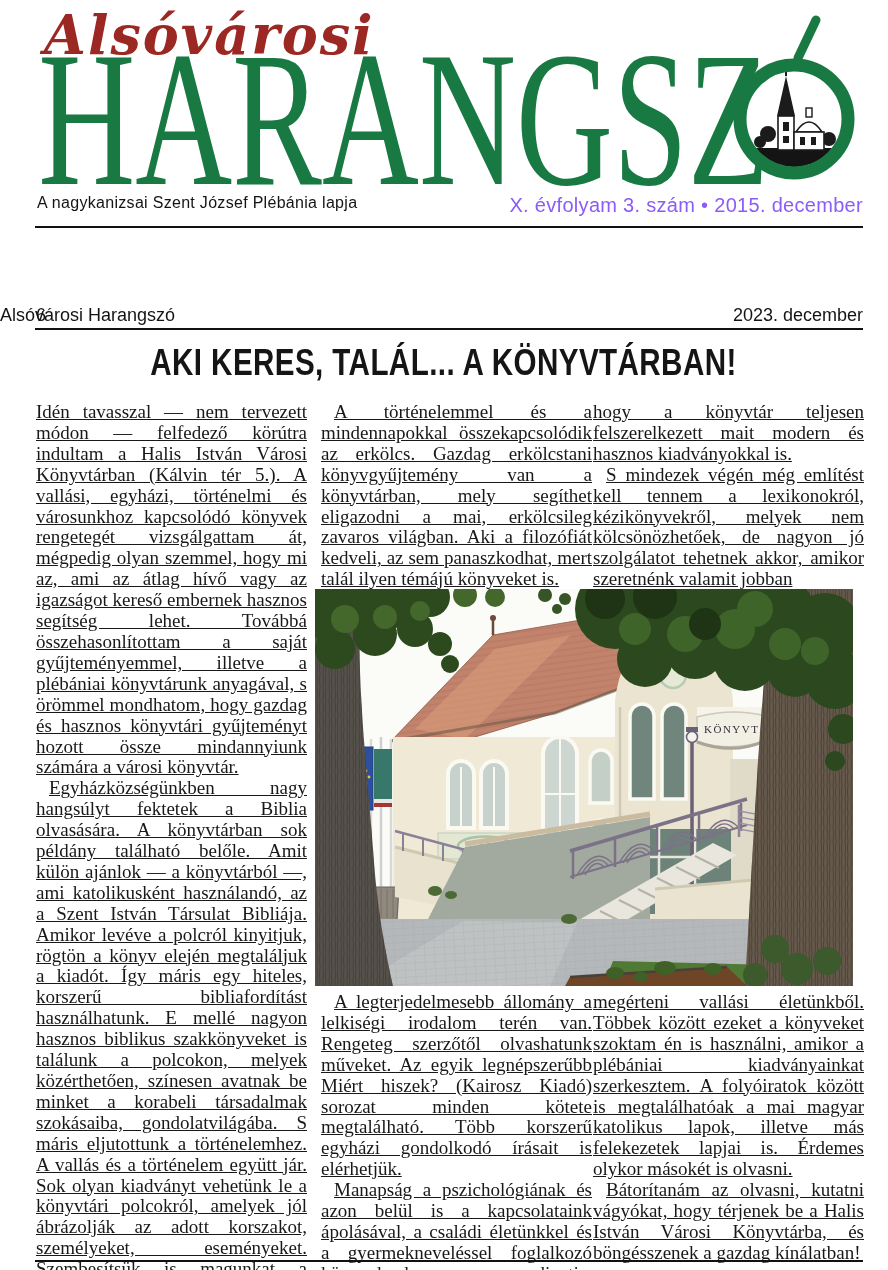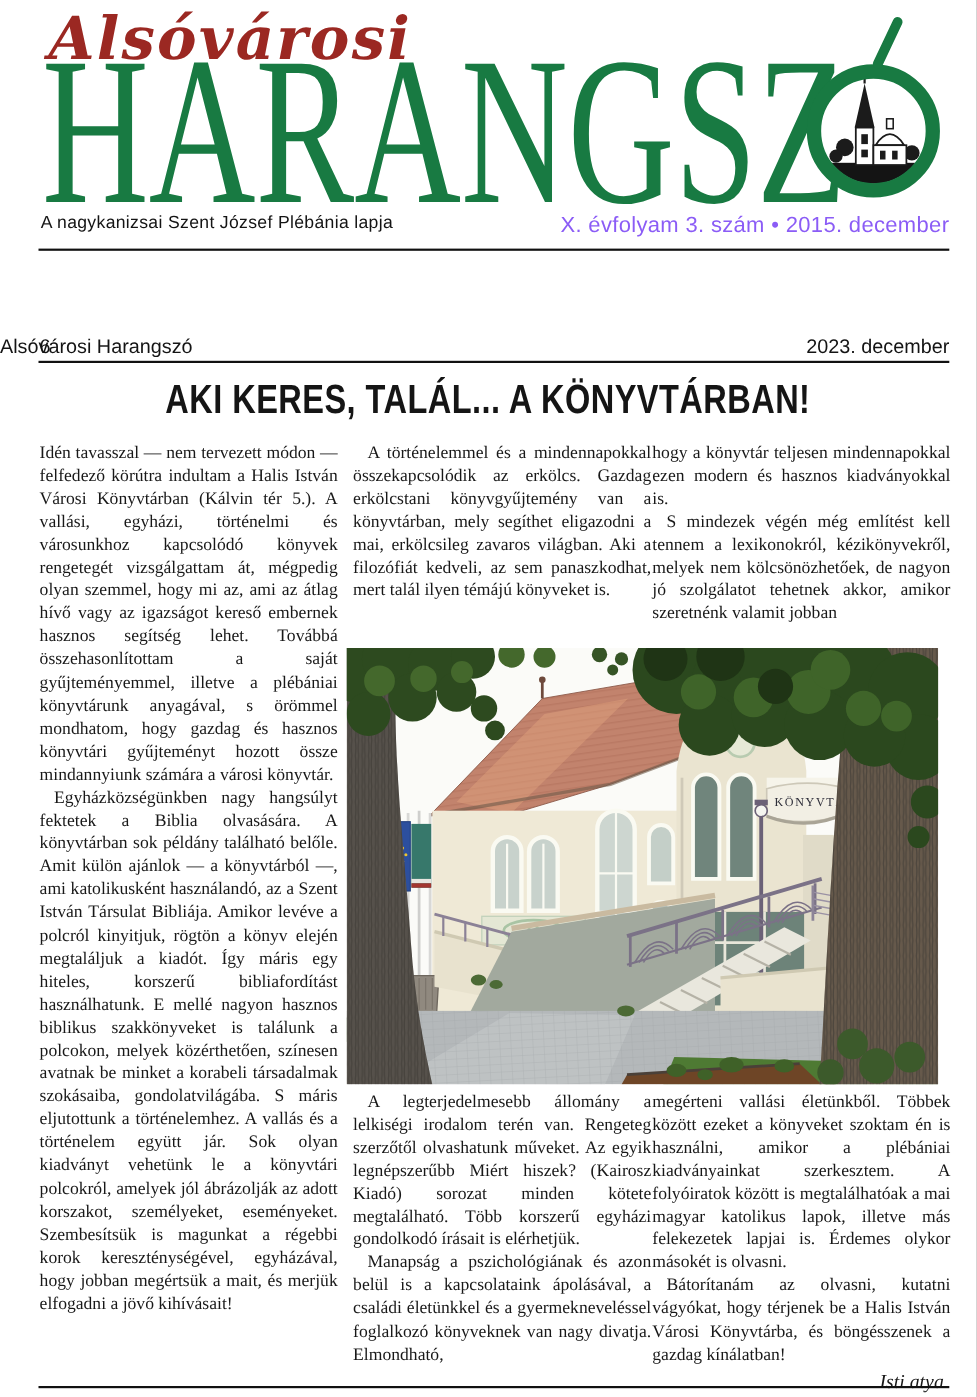--- a/index.html
+++ b/index.html
@@ -23,21 +23,21 @@
   .rh-center{position:absolute;left:0;width:100%;top:0;}
   .rh-right{position:absolute;right:25px;top:0;}
   .rule-header{top:328px;}
   
   .article-title{position:absolute;left:0;top:342px;width:100%;margin:0;text-align:center;}
   .title-inner{display:inline-block;transform:scaleX(.8);transform-origin:center;
     font-family:"Liberation Sans",sans-serif;font-weight:bold;font-size:37px;color:#151515;
     letter-spacing:.5px;white-space:nowrap;}
   
   .col{position:absolute;width:271px;top:402px;}
-  .col p{margin:0;text-align:justify;font-size:16px;line-height:20.9px;}
+  .col p{margin:0;text-align:justify;font-size:19px;line-height:20.9px;text-decoration:underline;}
   .col p.indent{text-indent:13px;}
   .col1{left:36px;}
   .col2t{left:321px;}
   .col3t{left:593px;}
   .col2b{left:321px;top:992px;}
   .col3b{left:593px;top:992px;}
   .signature{text-align:right;font-style:italic;font-size:18px;line-height:22px;padding-right:6px;margin-top:2px;}
   
   .photo{position:absolute;left:315px;top:589px;width:538px;height:397px;overflow:hidden;margin:0;}
   .rule-bottom{top:1260px;}
@@ -97,21 +97,21 @@
   </h1>
 
   <section class="col col1">
       <p>Idén tavasszal — nem tervezett módon — felfedező körútra indultam a Halis István Városi Könyvtárban (Kálvin tér 5.). A vallási, egyházi, történelmi és városunkhoz kapcsolódó könyvek rengetegét vizsgálgattam át, mégpedig olyan szemmel, hogy mi az, ami az átlag hívő vagy az igazságot kereső embernek hasznos segítség lehet. Továbbá összehasonlítottam a saját gyűjteményemmel, illetve a plébániai könyvtárunk anyagával, s örömmel mondhatom, hogy gazdag és hasznos könyvtári gyűjteményt hozott össze mindannyiunk számára a városi könyvtár.</p>
       <p class="indent">Egyházközségünkben nagy hangsúlyt fektetek a Biblia olvasására. A könyvtárban sok példány található belőle. Amit külön ajánlok — a könyvtárból —, ami katolikusként használandó, az a Szent István Társulat Bibliája. Amikor levéve a polcról kinyitjuk, rögtön a könyv elején megtaláljuk a kiadót. Így máris egy hiteles, korszerű bibliafordítást használhatunk. E mellé nagyon hasznos biblikus szakkönyveket is találunk a polcokon, melyek közérthetően, színesen avatnak be minket a korabeli társadalmak szokásaiba, gondolatvilágába. S máris eljutottunk a történelemhez. A vallás és a történelem együtt jár. Sok olyan kiadványt vehetünk le a könyvtári polcokról, amelyek jól ábrázolják az adott korszakot, személyeket, eseményeket. Szembesítsük is magunkat a régebbi korok kereszténységével, egyházával, hogy jobban megértsük a mait, és merjük elfogadni a jövő kihívásait!</p>
     </section>
   <section class="col col2t">
       <p class="indent">A történelemmel és a mindennapokkal összekapcsolódik az erkölcs. Gazdag erkölcstani könyvgyűjtemény van a könyvtárban, mely segíthet eligazodni a mai, erkölcsileg zavaros világban. Aki a filozófiát kedveli, az sem panaszkodhat, mert talál ilyen témájú könyveket is.</p>
     </section>
   <section class="col col3t">
-      <p>hogy a könyvtár teljesen mindennapokkal ezen modern és hasznos kiadványokkal is.</p>
+      <p>hogy a könyvtár teljesen felszerelkezett mait modern és hasznos kiadványokkal is.</p>
       <p class="indent">S mindezek végén még említést kell tennem a lexikonokról, kézikönyvekről, melyek nem kölcsönözhetőek, de nagyon jó szolgálatot tehetnek akkor, amikor szeretnénk valamit jobban</p>
     </section>
   <section class="col col2b">
       <p class="indent">A legterjedelmesebb állomány a lelkiségi irodalom terén van. Rengeteg szerzőtől olvashatunk műveket. Az egyik legnépszerűbb Miért hiszek? (Kairosz Kiadó) sorozat minden kötete megtalálható. Több korszerű egyházi gondolkodó írásait is elérhetjük.</p>
       <p class="indent">Manapság a pszichológiának és azon belül is a kapcsolataink ápolásával, a családi életünkkel és a gyermekneveléssel foglalkozó könyveknek van nagy divatja. Elmondható,</p>
     </section>
   <section class="col col3b">
     <div>
         <p>megérteni vallási életünkből. Többek között ezeket a könyveket szoktam én is használni, amikor a plébániai kiadványainkat szerkesztem. A folyóiratok között is megtalálhatóak a mai magyar katolikus lapok, illetve más felekezetek lapjai is. Érdemes olykor másokét is olvasni.</p>
         <p class="indent">Bátorítanám az olvasni, kutatni vágyókat, hogy térjenek be a Halis István Városi Könyvtárba, és böngésszenek a gazdag kínálatban!</p>

